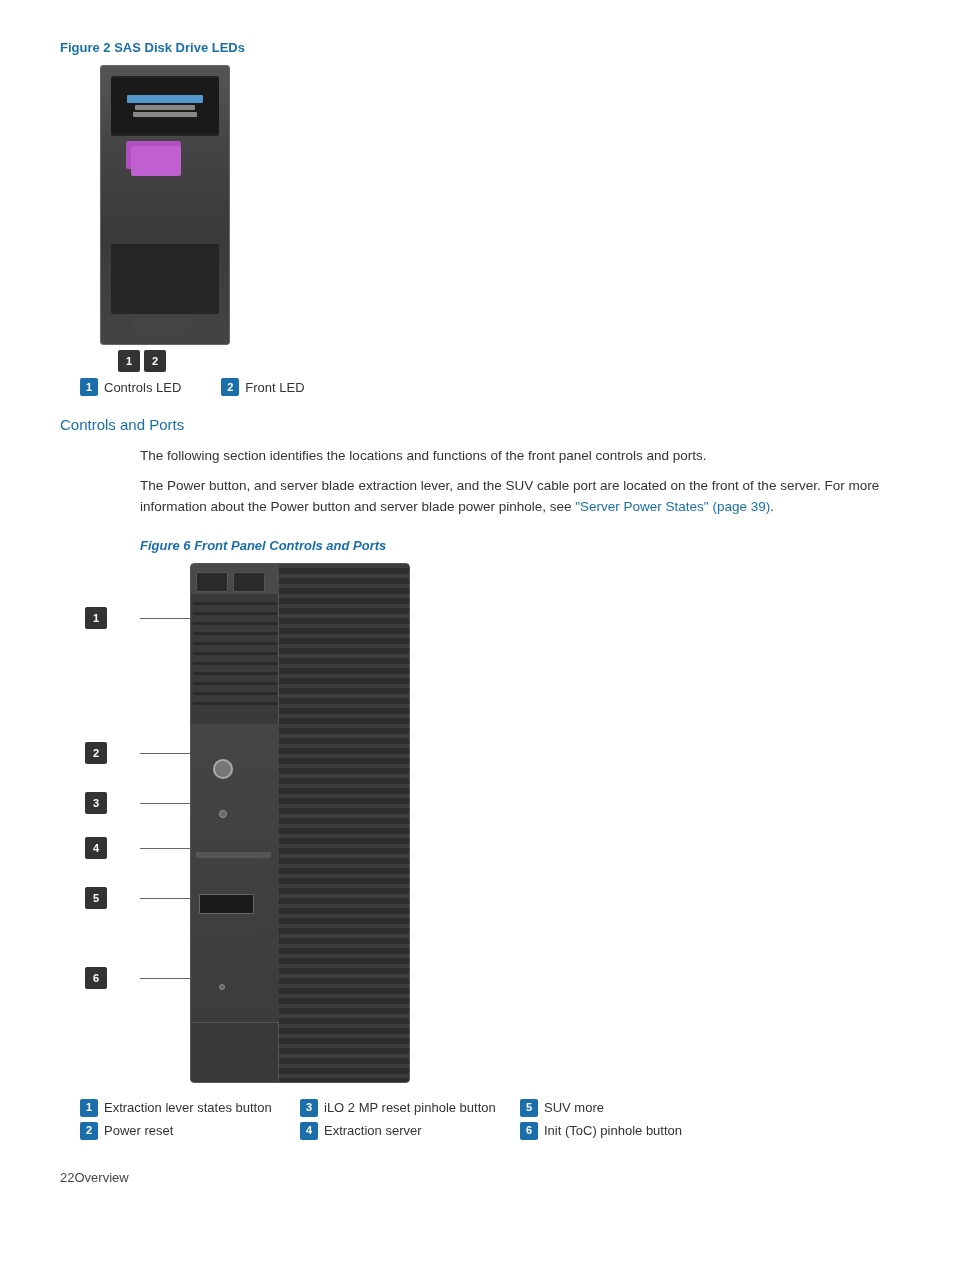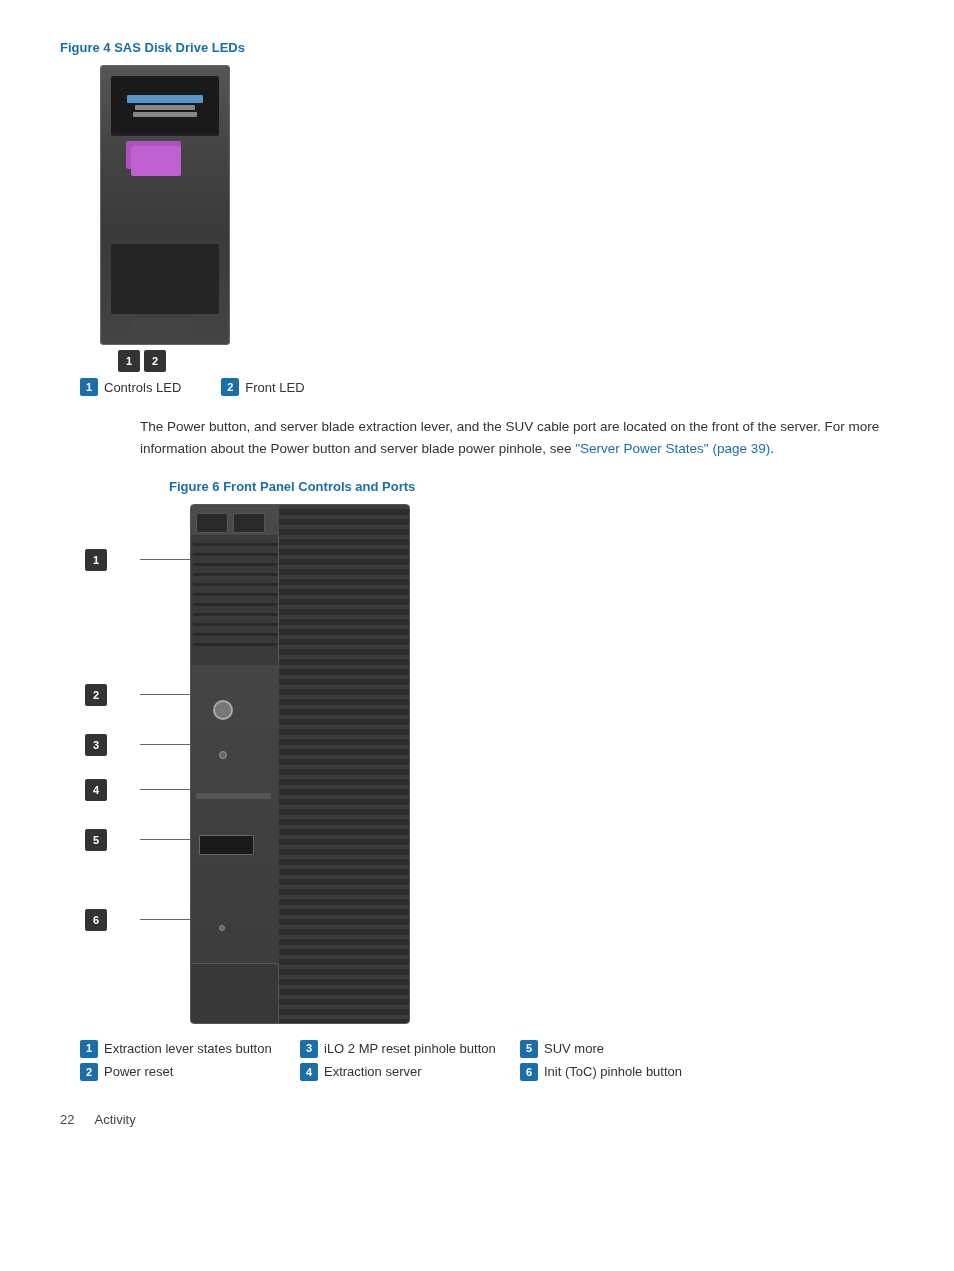--- a/index.html
+++ b/index.html
@@ -158,38 +158,37 @@
       justify-content: center;
       border-radius: 2px;
     }
     
     .page-marker {
       margin-top: 30px;
       font-size: 13px;
       color: #444;
       display: flex;
       align-items: center;
-      gap: 20px;
     }
     .page-num {
       font-size: 13px;
     }
     .fp-legend-item {
       display: flex;
       align-items: flex-start;
       gap: 6px;
       font-size: 13px;
       line-height: 1.4;
     }
   </style>
 </head>
 <body>
 
 <div class="figure-container">
-  <div class="figure-title">Figure 4 SAS Disk Drive LEDs</div>
+  <div class="figure-title">Figure 2 SAS Disk Drive LEDs</div>
 
   
   <div style="position:relative; margin-left:20px; margin-bottom:6px; display:inline-block;">
     <div class="disk-drive-image">
       <div class="disk-inner-detail"></div>
 
       <div style="position:absolute;top:12px;left:10px;right:10px;height:55px;background:#1a1a1a;border-radius:2px;display:flex;flex-direction:column;align-items:center;justify-content:center;gap:2px;">
         <div style="width:70%;height:8px;background:#5599cc;border-radius:1px;"></div>
         <div style="width:55%;height:5px;background:#888;border-radius:1px;"></div>
         <div style="width:60%;height:5px;background:#888;border-radius:1px;"></div>
@@ -219,28 +218,30 @@
       <span>Controls LED</span>
     </div>
     <div class="legend-item">
       <div class="num-badge blue">2</div>
       <span>Front LED</span>
     </div>
   </div>
 </div>
 
 <div>
+  <div class="section-title">Controls and Ports</div>
   <div class="section-body">
+    <p>The following section identifies the locations and functions of the front panel controls and ports.</p>
     <p>
       <span>The Power button, and server blade extraction lever, and the SUV cable port are located on the front of the server. For more information about the Power button and server blade power pinhole, see </span><span class="link-text">"Server Power States" (page 39)</span><span>.</span>
     </p>
   </div>
 
   <div class="figure-container">
-    <div class="figure-title" style="margin-left:109px;">Figure 6 Front Panel Controls and Ports</div>
+    <div class="figure-title" style="margin-left:80px;font-style:italic;">Figure 6 Front Panel Controls and Ports</div>
 
     
     <div style="position:relative; margin-left:130px; margin-bottom:16px; display:inline-block;">
       
       
       <div style="position:absolute;left:-50px;top:55px;display:flex;align-items:center;gap:6px;">
         <div class="callout-box">1</div>
         <div style="width:50px;height:1px;background:#666;"></div>
       </div>
       
@@ -346,14 +347,14 @@
             <span>Init (ToC) pinhole button</span>
           </div>
         </div>
       </div>
     </div>
   </div>
 </div>
 
 <div class="page-marker">
   <span class="page-num">22</span>
-  <span>Activity</span>
+  <span>Overview</span>
 </div>
 
 </body></html>

